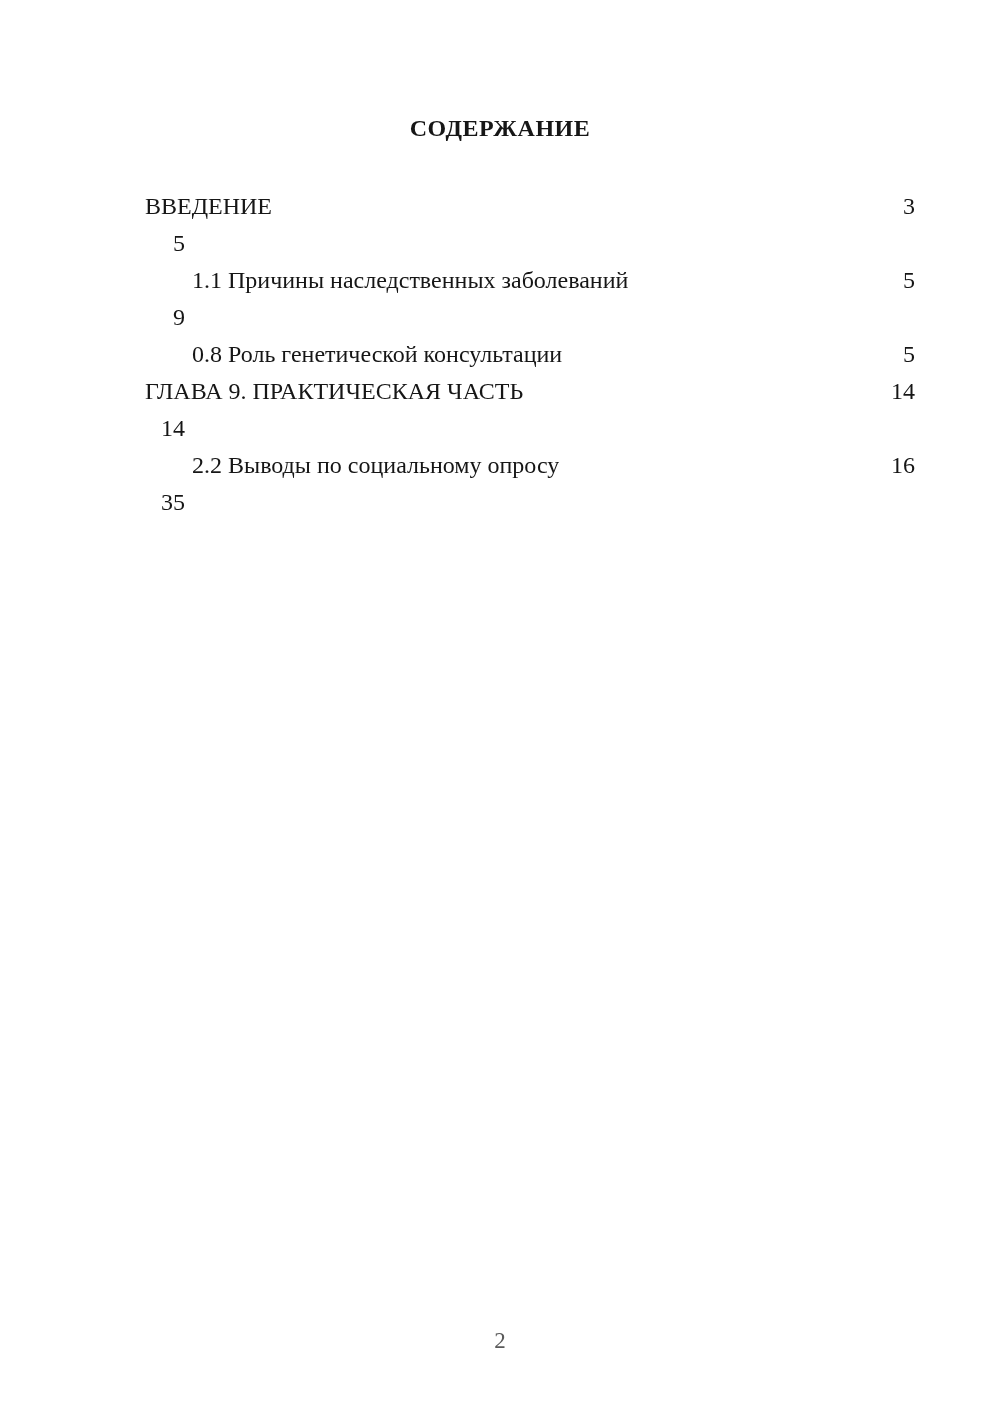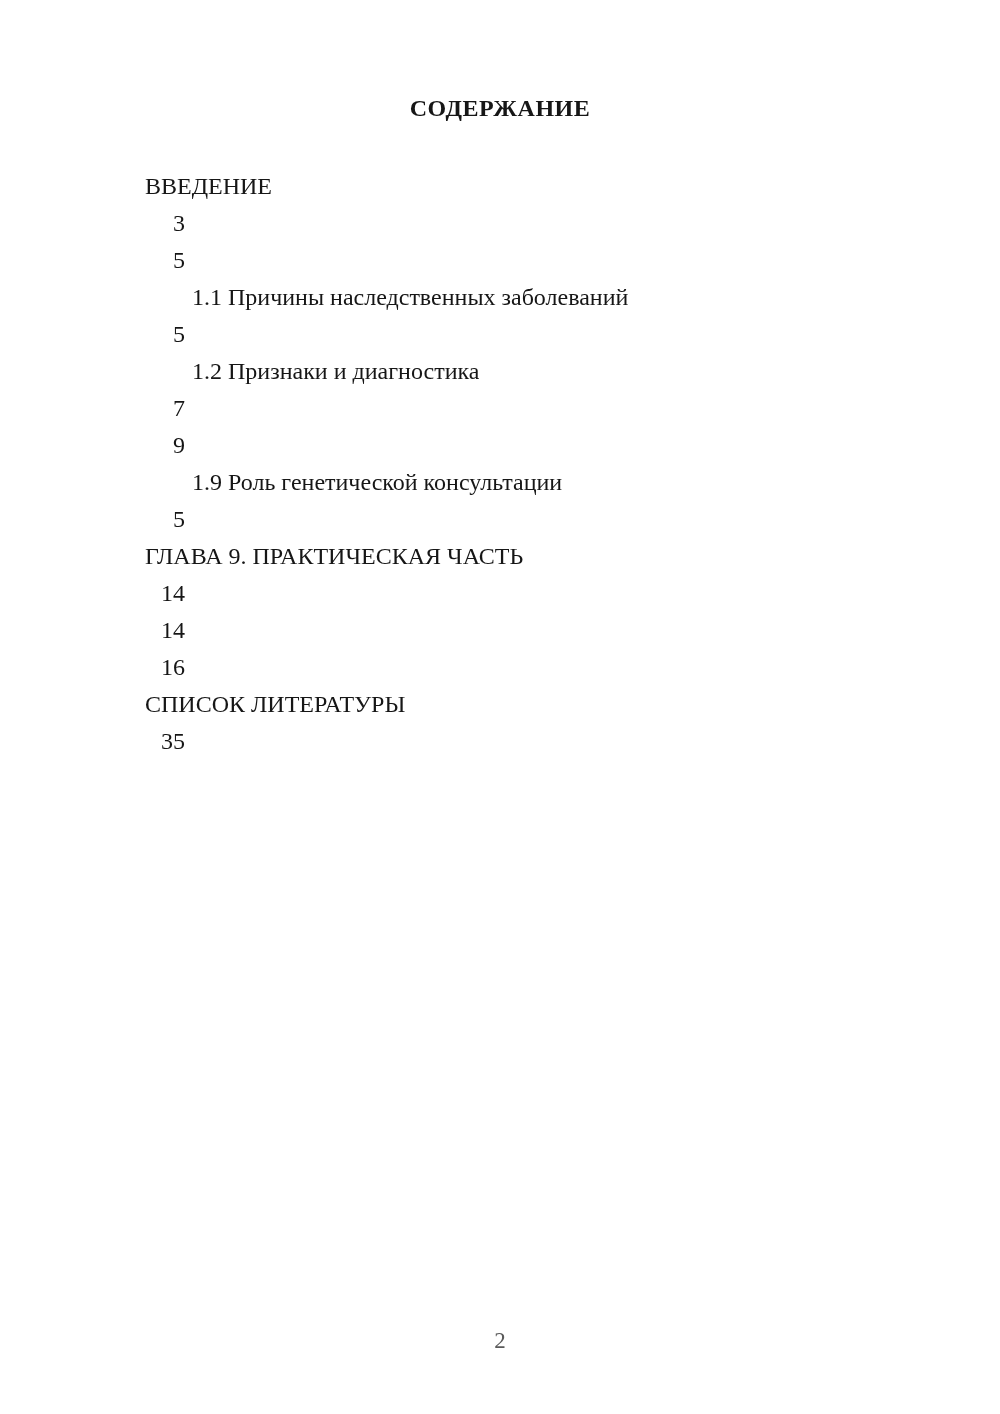--- a/index.html
+++ b/index.html
@@ -17,34 +17,34 @@
     box-sizing: border-box;
     overflow: hidden;
   }
   .doc-title {
     padding-top: 94px;
     text-align: center;
     font-size: 24px;
     line-height: 28px;
     font-weight: bold;
     letter-spacing: 0.5px;
+    margin-top: 20px;
   }
   .toc {
     margin-top: 46px;
     margin-left: 145px;
     width: 770px;
   }
   .toc-row {
     display: flex;
     justify-content: space-between;
     align-items: baseline;
     font-size: 24px;
     line-height: 37px;
     white-space: nowrap;
-    flex-direction: column;
   }
   .toc-row .toc-label {
     overflow: hidden;
   }
   .toc-row.level-1 .toc-label {
     padding-left: 47px;
   }
   .toc-row .toc-page {
     text-align: right;
     min-width: 40px;
@@ -76,50 +76,46 @@
 
     <div class="toc-row">
       <span class="toc-page">5</span>
     </div>
 
     <div class="toc-row level-1">
       <span class="toc-label">1.1 Причины наследственных заболеваний</span>
       <span class="toc-page">5</span>
     </div>
 
-    <div class="toc-row level-1">
-      <span class="toc-label">1.2 Признаки и диагностика</span>
-      <span class="toc-page">7</span>
-    </div>
 
     <div class="toc-row level-1">
       <span class="toc-page">9</span>
     </div>
 
     <div class="toc-row level-1">
-      <span class="toc-label">1.9 Роль генетической консультации</span>
+      <span class="toc-label">0.8 Роль генетической консультации</span>
       <span class="toc-page">5</span>
     </div>
 
     <div class="toc-row">
       <span class="toc-label">ГЛАВА 9. ПРАКТИЧЕСКАЯ ЧАСТЬ</span>
       <span class="toc-page">14</span>
     </div>
 
     <div class="toc-row level-1">
       <span class="toc-page">14</span>
     </div>
 
     <div class="toc-row level-1">
+      <span class="toc-label">2.2 Выводы по социальному опросу</span>
       <span class="toc-page">16</span>
     </div>
 
 
     <div class="toc-row">
-      <span class="toc-label">СПИСОК ЛИТЕРАТУРЫ</span>
       <span class="toc-page">35</span>
     </div>
 
   </div>
 
   <div class="page-footer">2</div>
 
 </div>
 
 </body></html>

